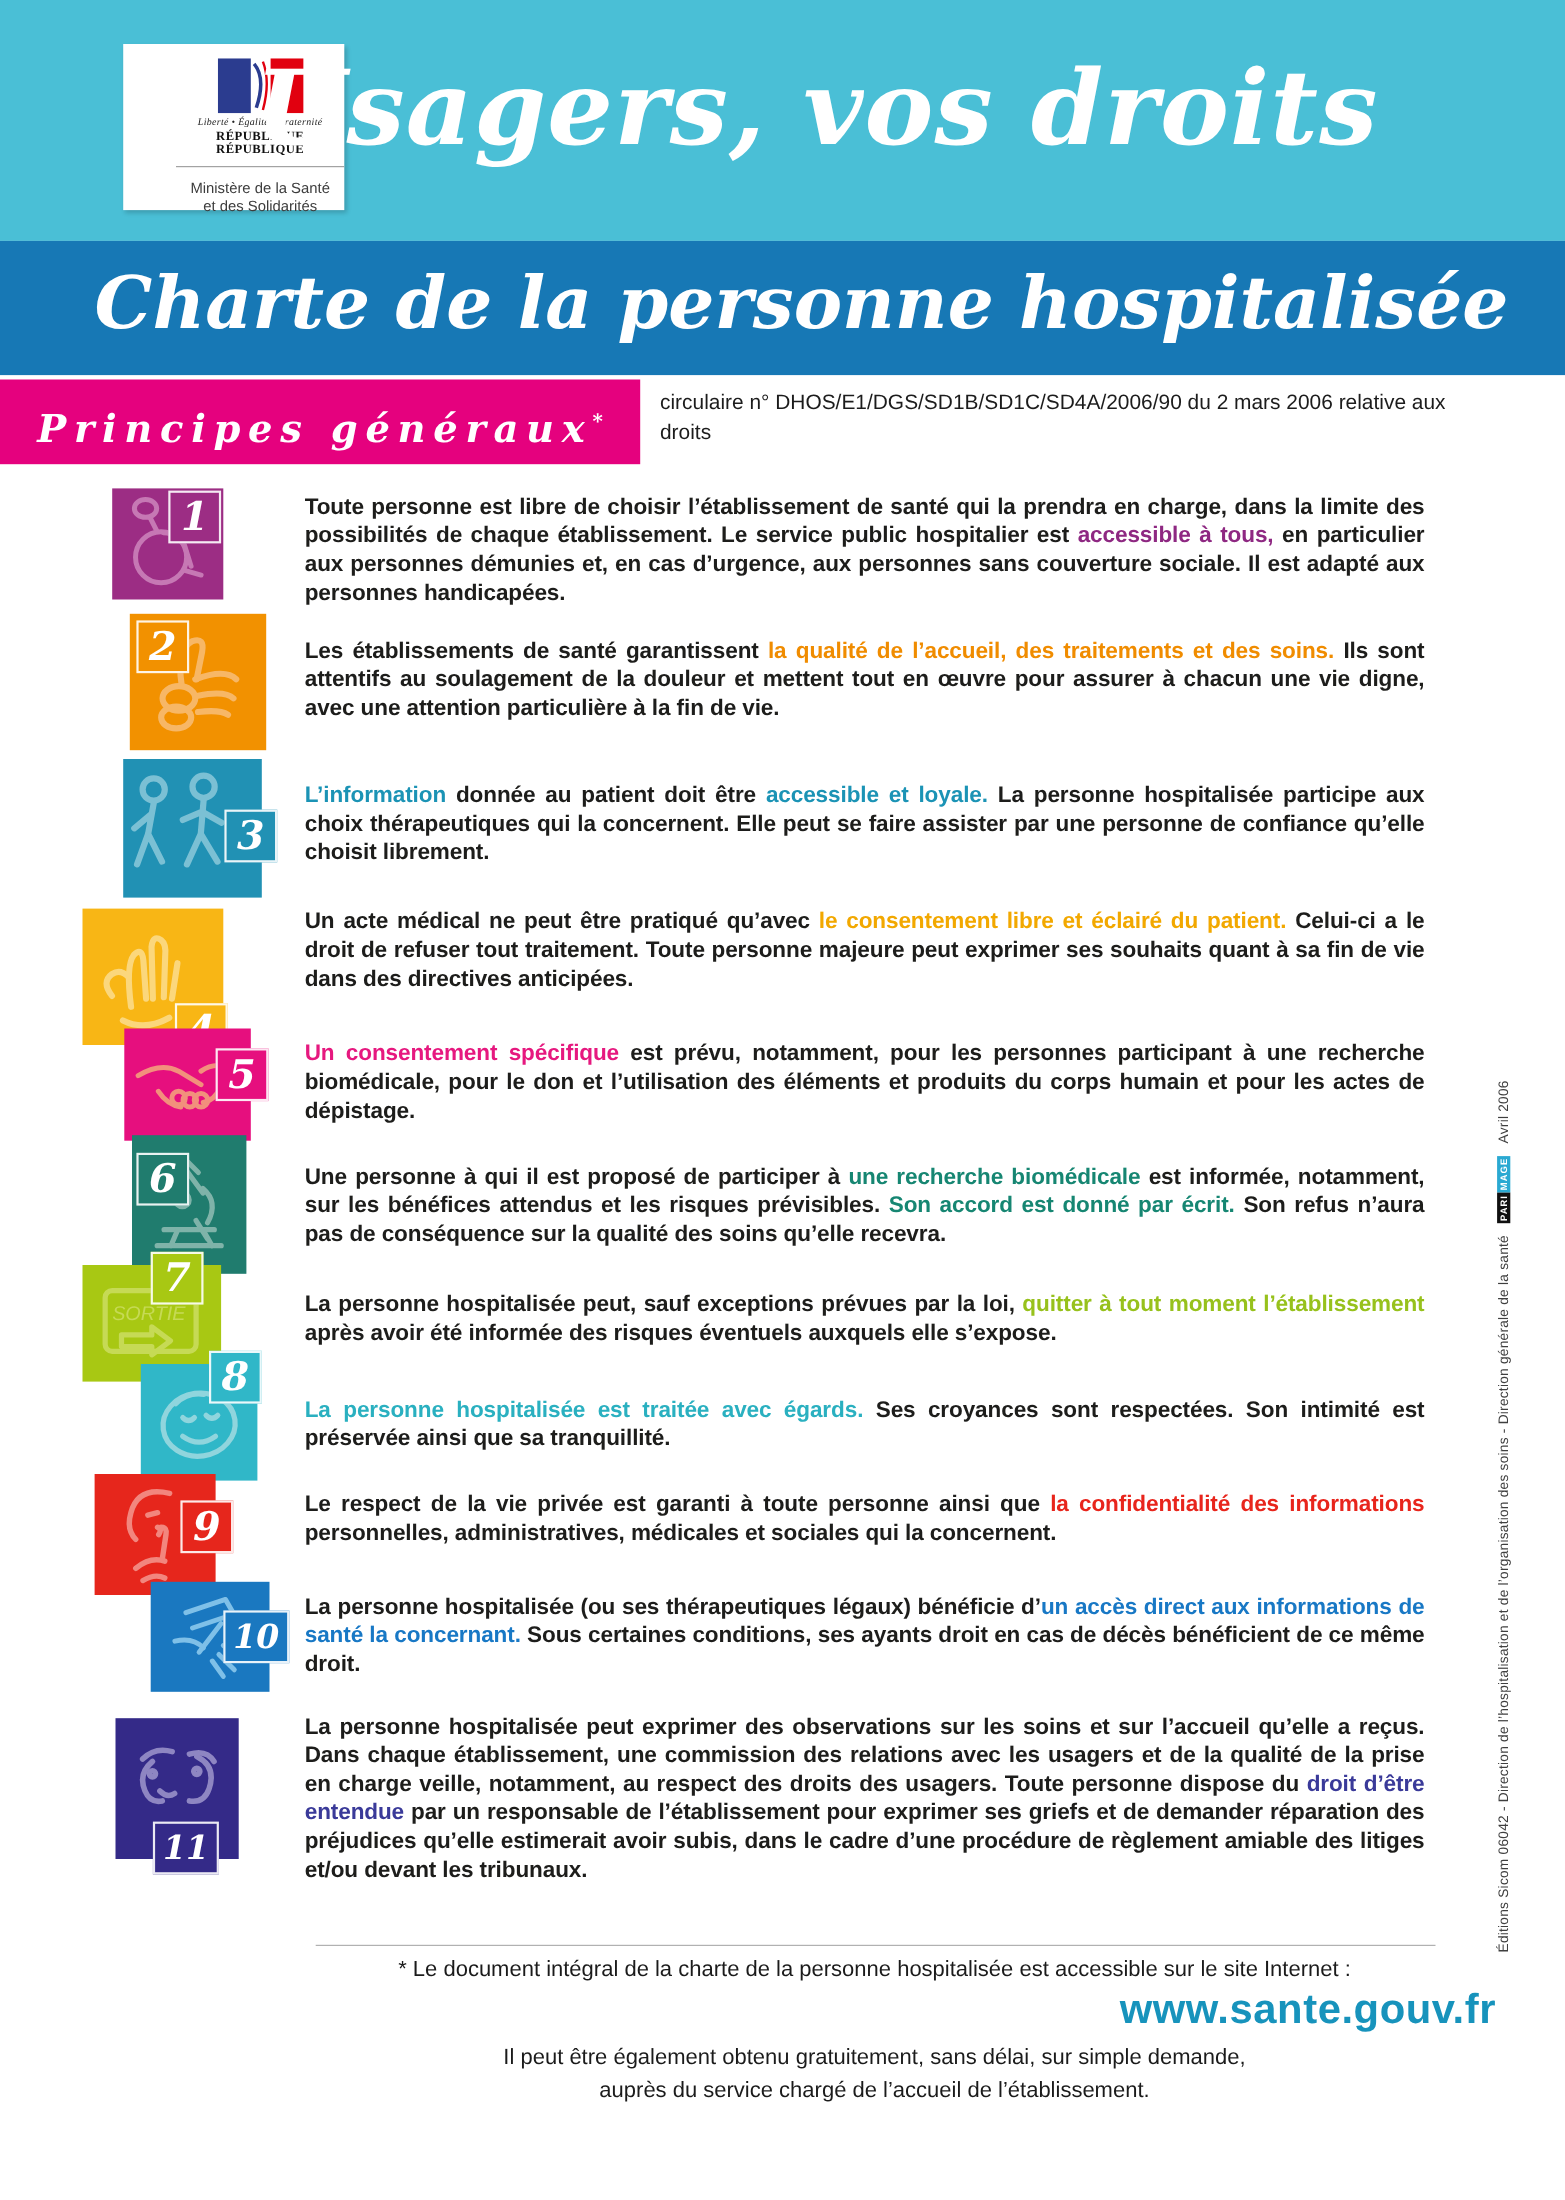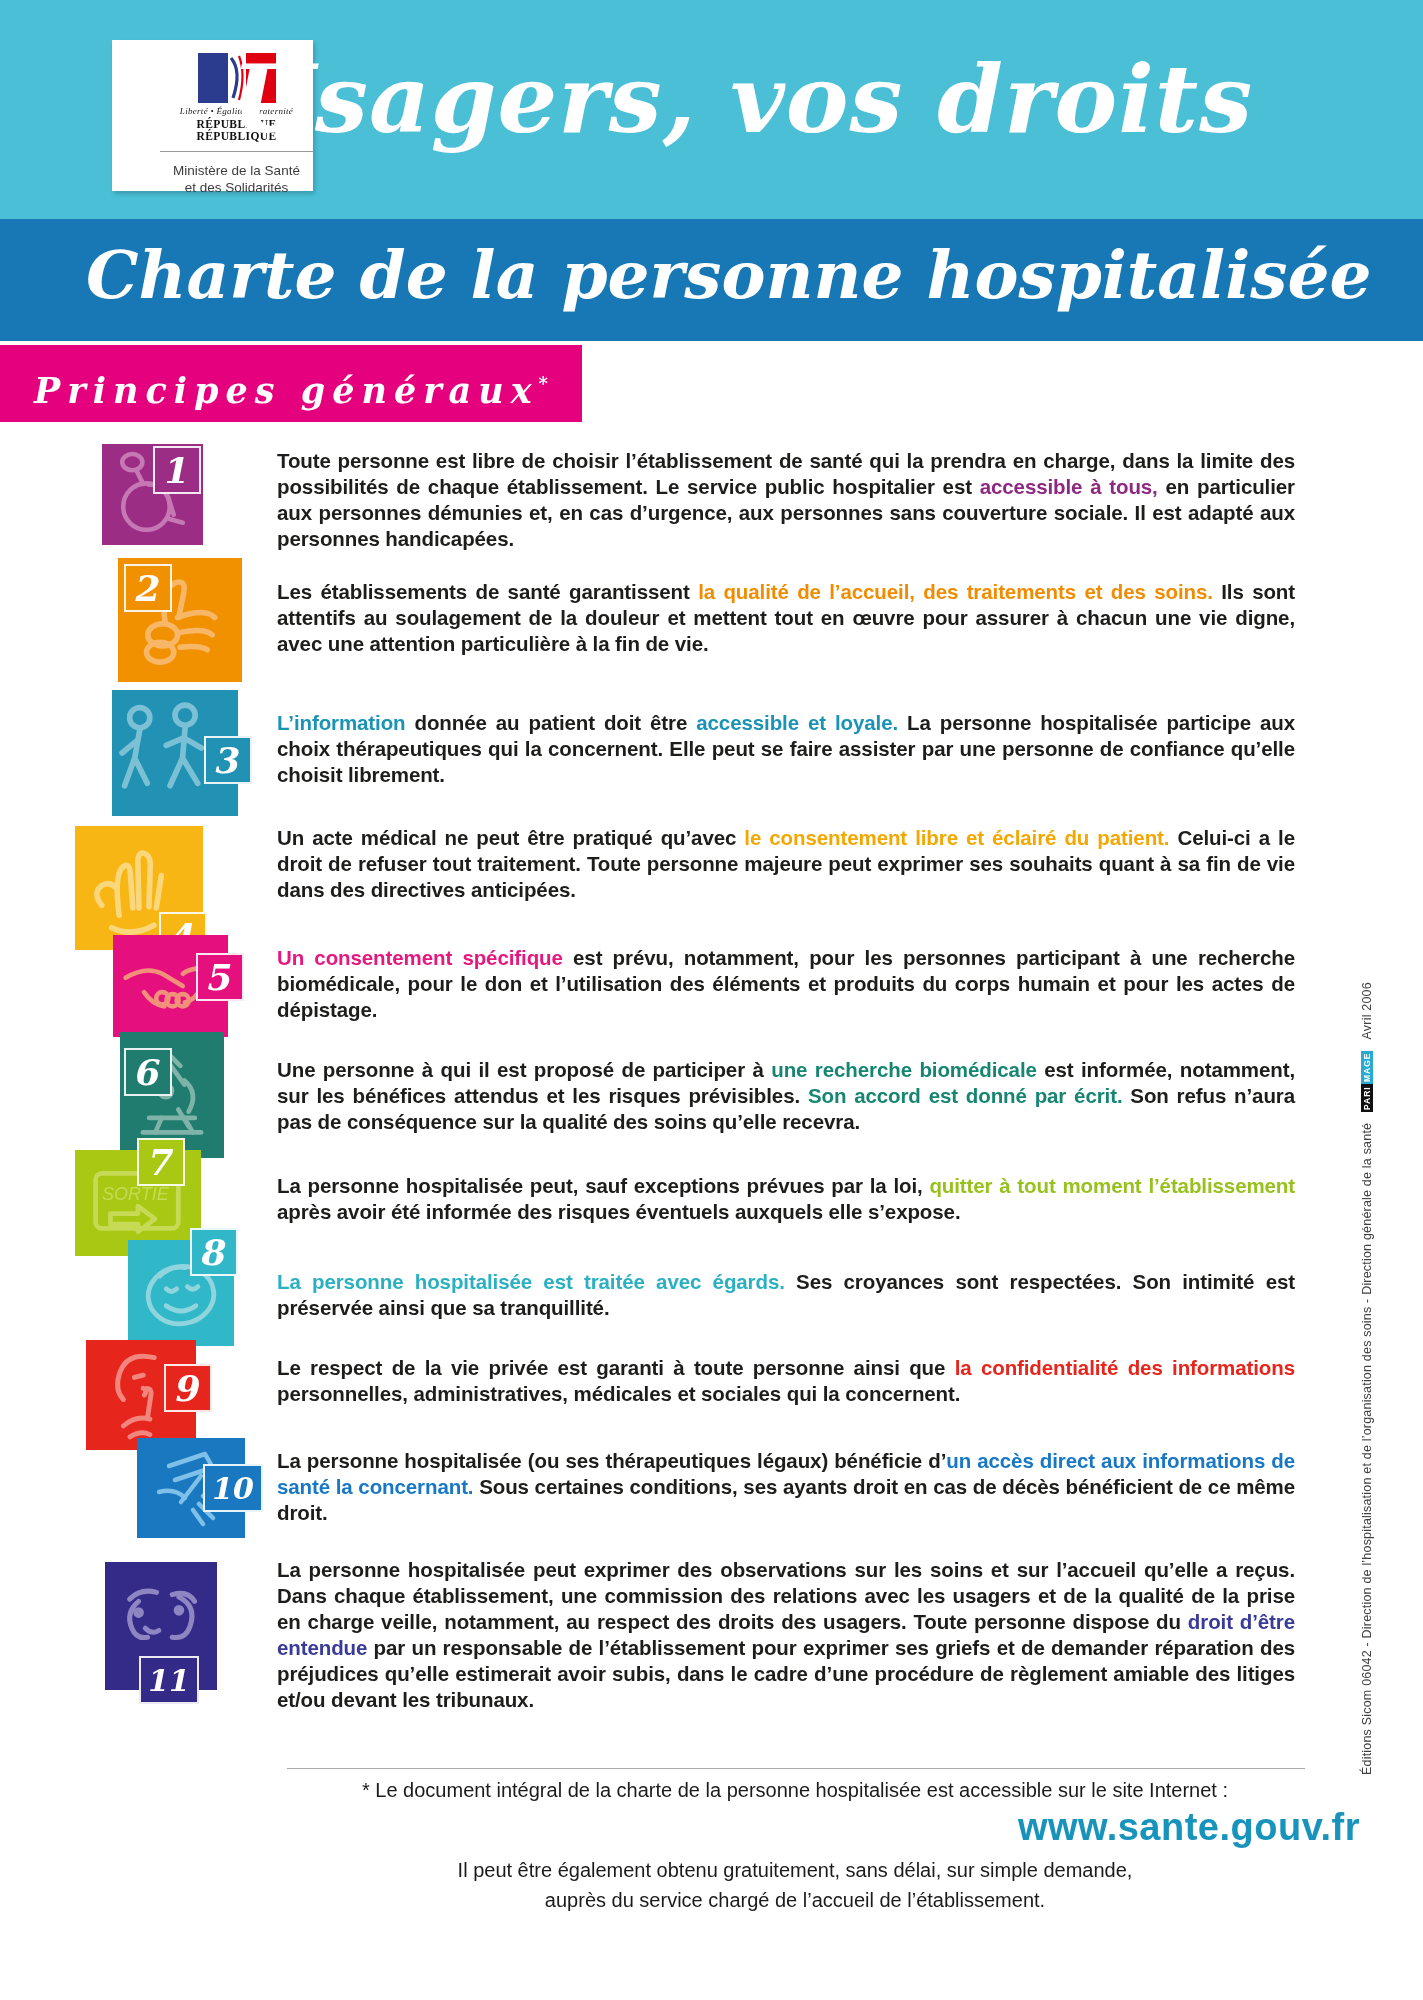--- a/index.html
+++ b/index.html
@@ -76,20 +76,21 @@
       <div>et des Solidarités</div>
     </div>
   </div>
 
   <div class="script main-title">Usagers, vos droits</div>
   <div class="script sub-title">Charte de la personne hospitalisée</div>
   <div class="script band-label">
     <span>Principes généraux</span><sup>*</sup>
   </div>
   <div class="circular">
+    <div>circulaire n° DHOS/E1/DGS/SD1B/SD1C/SD4A/2006/90 du 2 mars 2006 relative aux droits</div>
   </div>
 
   <div id="items">
       <div class="icon" style="left: 102px; top: 444px; width: 101px; height: 101px; background: rgb(156, 45, 132); color: rgb(198, 120, 180);">
         <svg class="sketch" viewBox="0 0 100 100" fill="none" stroke="currentColor" stroke-width="4.5" stroke-linecap="round" stroke-linejoin="round">
           <ellipse cx="30" cy="18" rx="10" ry="8"></ellipse>
           <path d="M34 26 L40 38"></path>
           <circle cx="44" cy="62" r="23"></circle>
           <path d="M46 40 q16 0 20 14 l5 16"></path>
           <path d="M66 74 l14 4"></path>

